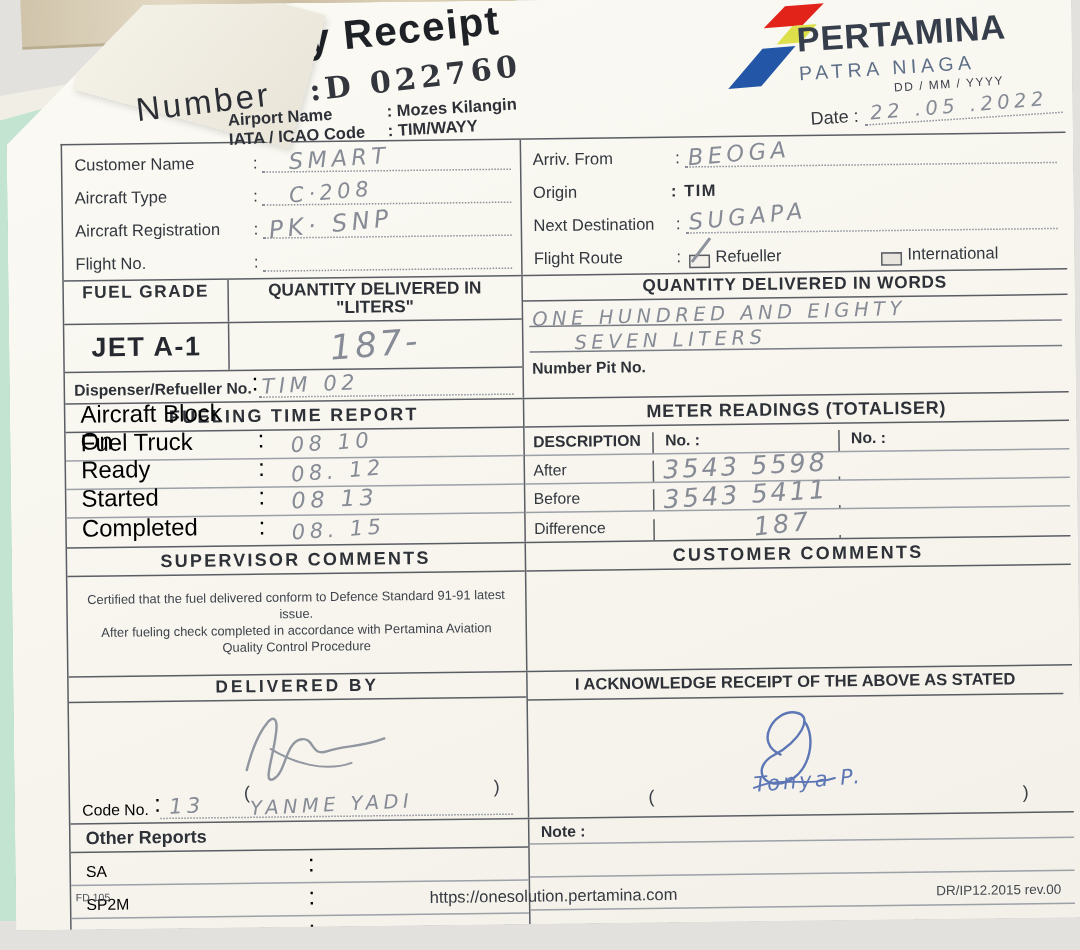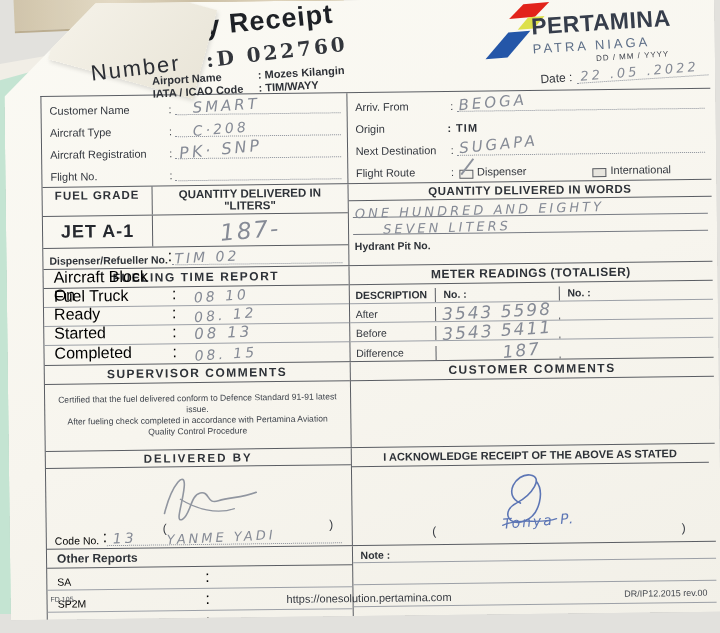--- a/index.html
+++ b/index.html
@@ -238,21 +238,21 @@
             <span class="dotline">
                 <span class="hw hw-val" style="left:2px; bottom:1px; transform:rotate(-5deg); font-size:15px;">SUGAPA</span>
               </span>
           </div>
           <div class="frow">
             <span class="flab" style="width:92px;">Flight Route</span>
               <span class="colon">:</span>
             <span class="cb">
                 <span class="slash"></span>
               </span>
-            <span class="flab">Dispenser</span>
+            <span class="flab">Refueller</span>
             <span style="width:64px;"></span>
             <span class="cb intl"></span>
             <span class="flab">International</span>
           </div>
         </div>
       </div>
 
       <div class="cols secline">
         <div class="lcol">
           <div class="fg-head">
@@ -274,21 +274,21 @@
           </div>
         </div>
         <div class="rcol">
           <div class="words-head">QUANTITY DELIVERED IN WORDS</div>
           <div class="words-line">
               <span class="hw" style="left:2px; transform:rotate(-1deg);">ONE HUNDRED AND EIGHTY</span>
             </div>
           <div class="words-line">
               <span class="hw" style="left:30px; transform:rotate(-1deg);">SEVEN LITERS</span>
             </div>
-          <div class="hydrant-row"><span class="blbl" style="font-size:10.5px;">Hydrant Pit No.</span></div>
+          <div class="hydrant-row"><span class="blbl" style="font-size:10.5px;">Number Pit No.</span></div>
         </div>
       </div>
 
       <div class="cols secline">
         <div class="lcol">
           <div class="sec-head">FUELING TIME REPORT</div>
           <div class="trow">
             <span class="flab">Aircraft Block On</span>
               <span class="colon">:</span>
             <span class="hw hwt" style="transform:rotate(-3deg);">08 10</span>

